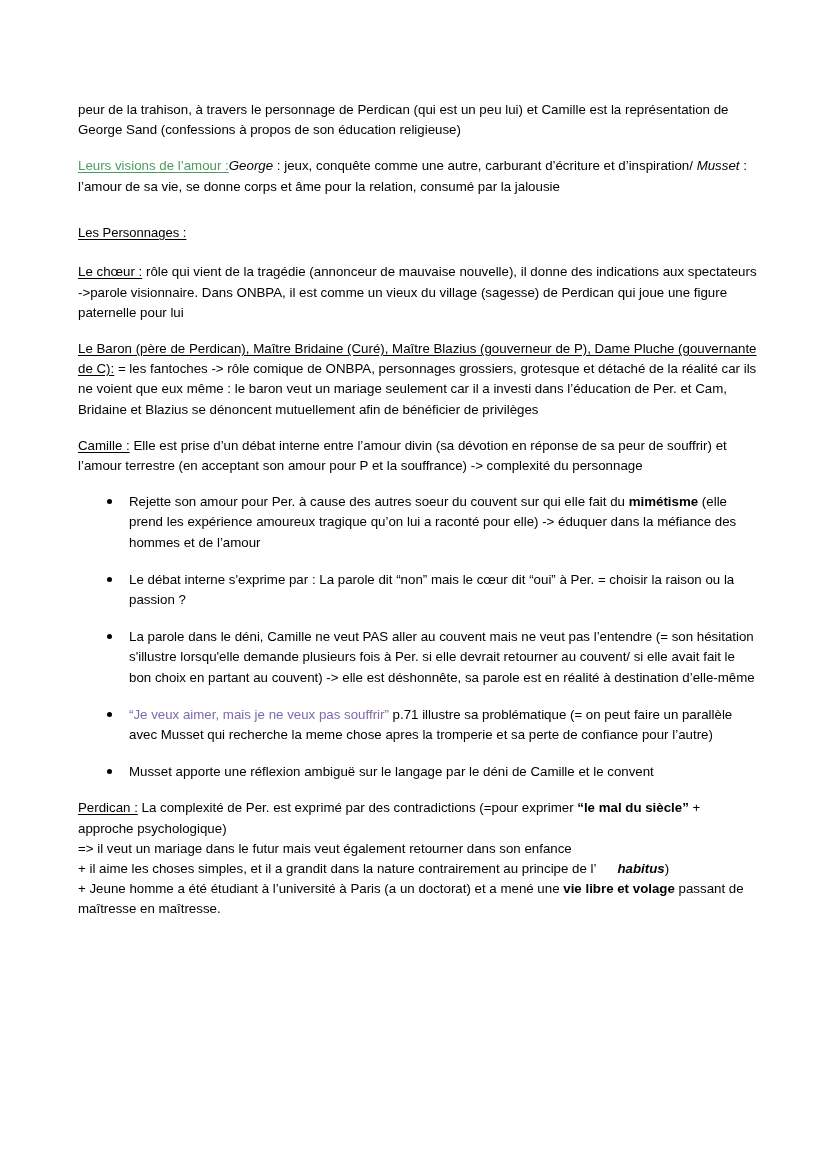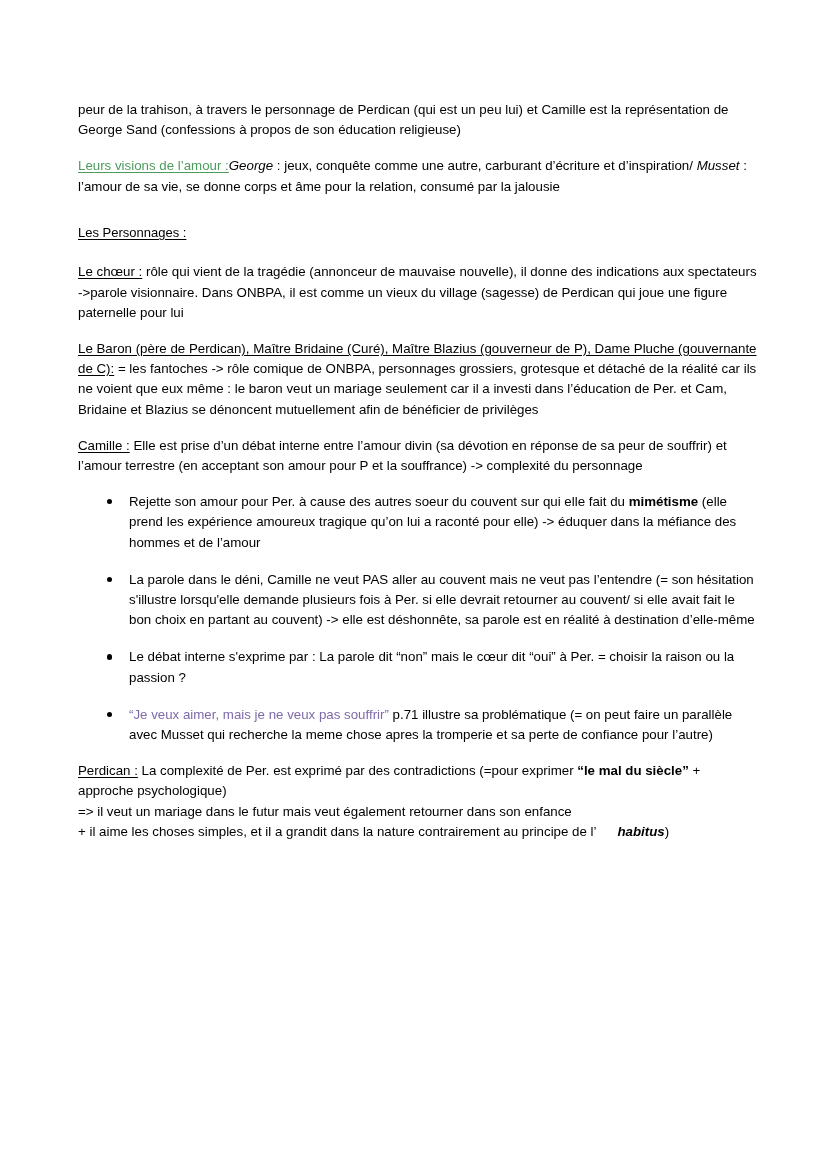--- a/index.html
+++ b/index.html
@@ -119,36 +119,43 @@
       <span class="u">Camille :</span><span> Elle est prise d’un débat interne entre l’amour divin (sa dévotion en réponse de sa peur de souffrir) et l’amour terrestre (en acceptant son amour pour P et la souffrance) -&gt; complexité du personnage</span>
     </p>
 
     <ul class="bullets">
       <li>
         <span class="bullet-dot"></span>
         <span>Rejette son amour pour Per. à cause des autres soeur du couvent sur qui elle fait du </span><span class="b">mimétisme</span><span> (elle prend les expérience amoureux tragique qu’on lui a raconté pour elle) -&gt; éduquer dans la méfiance des hommes et de l’amour</span>
       </li>
       <li>
         <span class="bullet-dot"></span>
+        <span>Le débat interne s'exprime par : La parole dit “non” mais le cœur dit “oui” à Per. = choisir la raison ou la passion ?</span>
+      </li>
+      <li>
+        <span class="bullet-dot"></span>
         <span>La parole dans le déni, Camille ne veut PAS aller au couvent mais ne veut pas l’entendre (= son hésitation s'illustre lorsqu'elle demande plusieurs fois à Per. si elle devrait retourner au couvent/ si elle avait fait le bon choix en partant au couvent) -&gt; elle est déshonnête, sa parole est en réalité à destination d’elle-même</span>
       </li>
       <li>
         <span class="bullet-dot"></span>
-        <span>Le débat interne s'exprime par : La parole dit “non” mais le cœur dit “oui” à Per. = choisir la raison ou la passion ?</span>
+        <span class="quote-purple">“Je veux aimer, mais je ne veux pas souffrir”</span><span> p.71 illustre sa problématique (= on peut faire un parallèle avec Musset qui recherche la meme chose apres la tromperie et sa perte de confiance pour l’autre)</span>
       </li>
       <li>
         <span class="bullet-dot"></span>
-        <span class="quote-purple">“Je veux aimer, mais je ne veux pas souffrir”</span><span> p.71 illustre sa problématique (= on peut faire un parallèle avec Musset qui recherche la meme chose apres la tromperie et sa perte de confiance pour l’autre)</span>
+        <span>Musset apporte une réflexion ambiguë sur le langage par le déni de Camille et le convent</span>
       </li>
     </ul>
 
     <div class="block-lines">
       <p class="para">
         <span class="u">Perdican :</span><span> La complexité de Per. est exprimé par des contradictions (=pour exprimer </span><span class="b">“le mal du siècle”</span><span> + approche psychologique)</span>
       </p>
       <p class="para">=&gt; il veut un mariage dans le futur mais veut également retourner dans son enfance</p>
       <p class="para">
         <span>+ il aime les choses simples, et il a grandit dans la nature contrairement au principe de l’</span><span class="bi">habitus</span><span>)</span>
       </p>
+      <p class="para">
+        <span>+ Jeune homme a été étudiant à l’université  à Paris (a un doctorat) et a mené une </span><span class="b">vie libre et volage</span><span> passant de maîtresse en maîtresse.</span>
+      </p>
     </div>
 
   </div>
 </div>
 
 </body></html>

